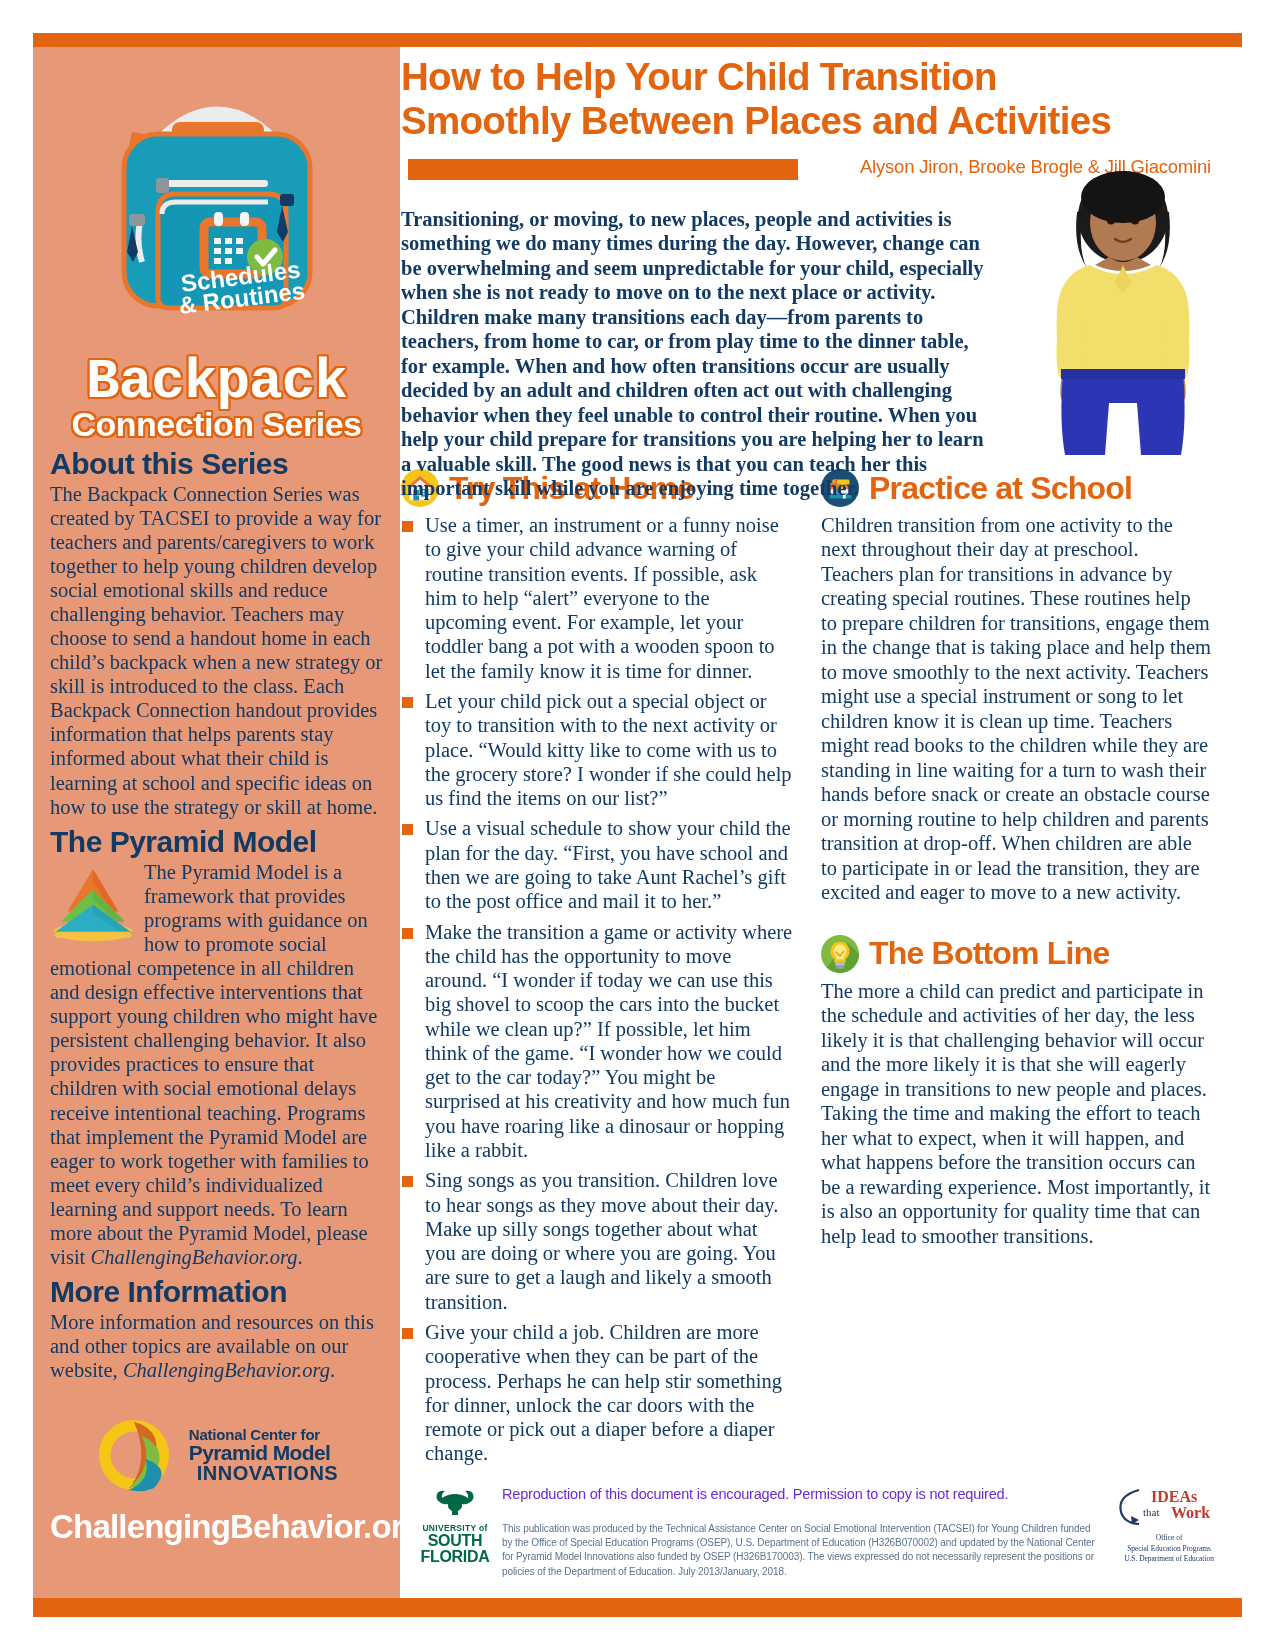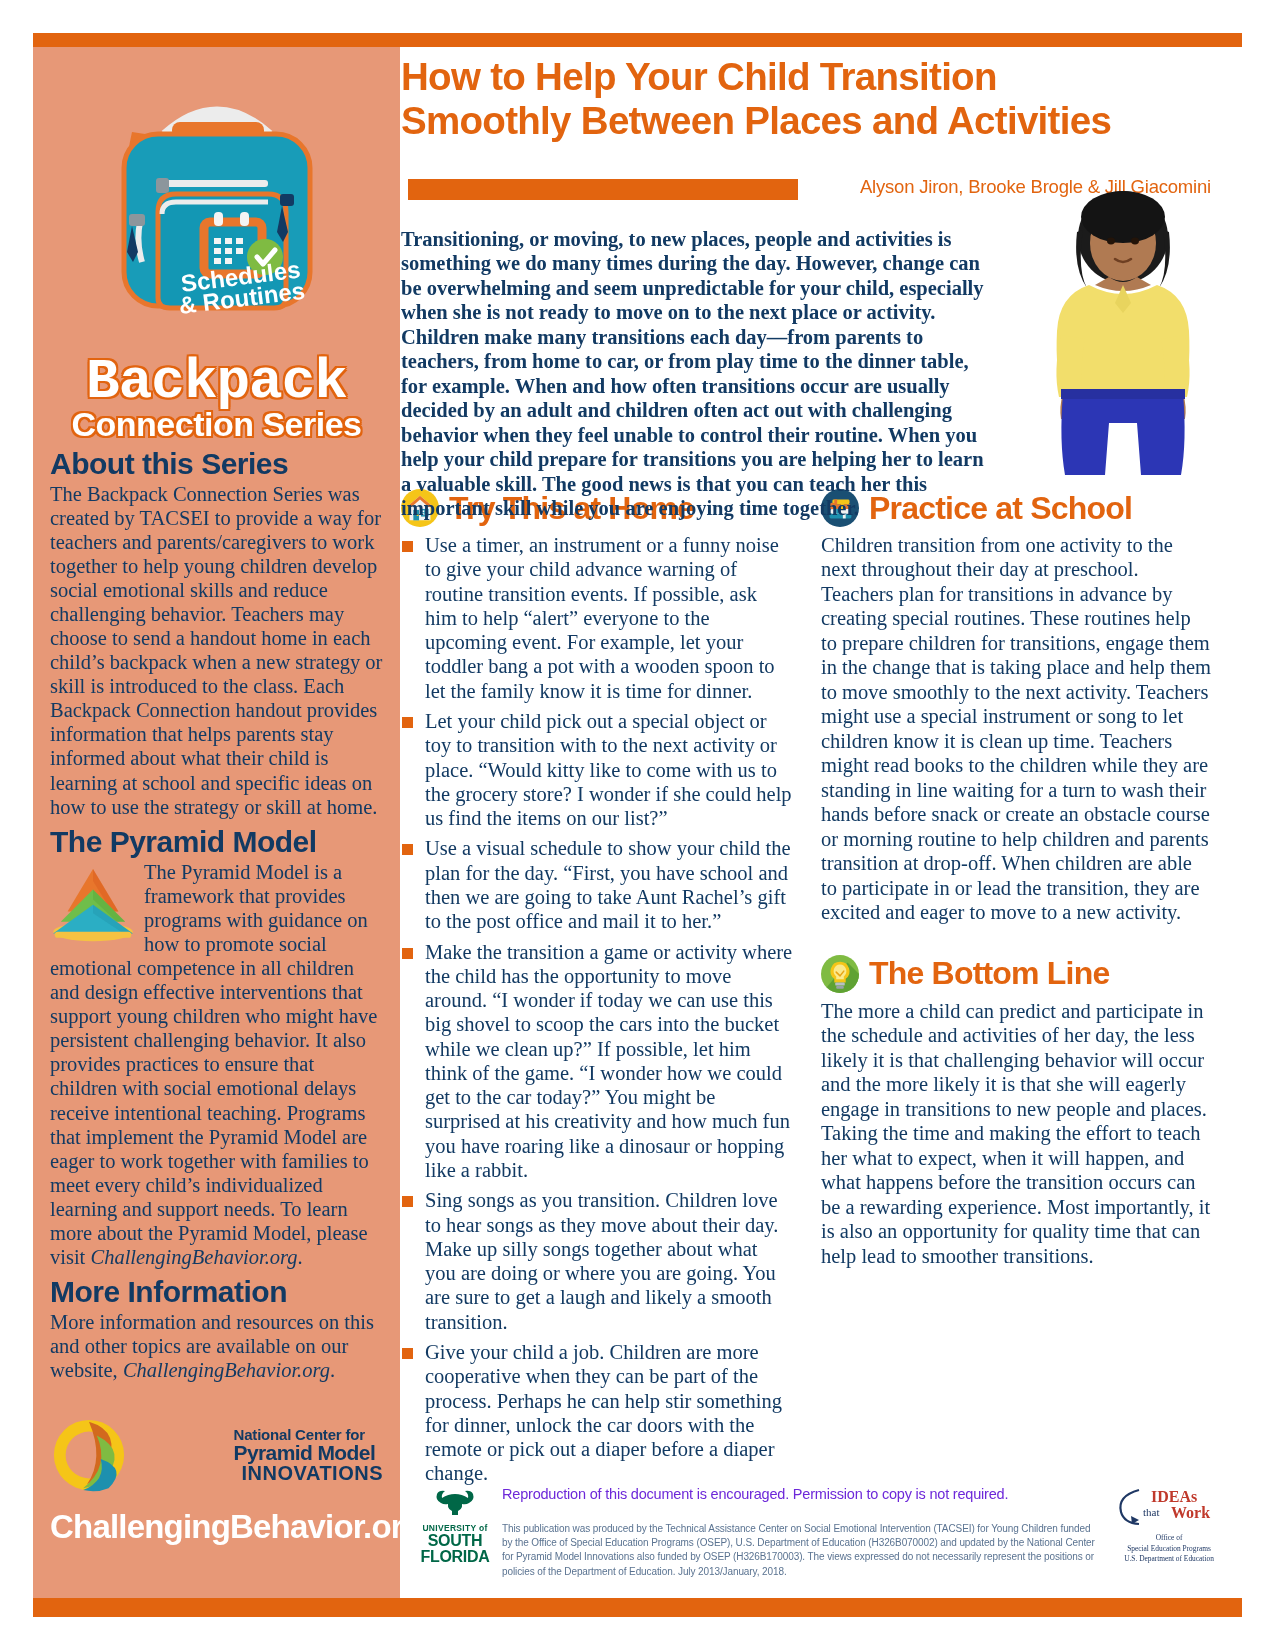--- a/index.html
+++ b/index.html
@@ -86,21 +86,21 @@
 
   .pyramid-float {
     float: left;
     width: 86px; height: 78px;
     margin: 4px 8px 0 0;
     shape-outside: margin-box;
   }
 
   
   .ncpmi-logo {
-    display: flex; align-items: center; justify-content: space-between;
+    display: flex; align-items: center; justify-content: center;
     gap: 16px; margin-top: 34px;
   }
   .ncpmi-words {
     font-family: "Liberation Sans", sans-serif;
     color: #123A63; line-height: 1.02;
   }
   .ncpmi-l1 { font-size: 15px; font-weight: bold; letter-spacing: -0.2px;}
   .ncpmi-l2 { font-size: 21px; font-weight: bold; letter-spacing: -0.6px;}
   .ncpmi-l3 { font-size: 20px; font-weight: bold; letter-spacing: 0.5px; margin-left: 8px;}
   .site-url {
@@ -120,21 +120,21 @@
   }
   .doc-title {
     font-family: "Liberation Sans", sans-serif;
     font-weight: bold;
     font-size: 38.5px;
     line-height: 1.13;
     color: #E2640F;
     letter-spacing: -0.7px;
   }
   .byline-row {
-    position: relative; margin-top: 34px; height: 26px;
+    position: relative; margin-top: 14px; height: 26px;
   }
   .byline-bar {
     position: absolute; left: 7px; top: 3px;
     width: 390px; height: 21px; background: #E2640F;
   }
   .byline-names {
     position: absolute; right: 0; top: 0;
     font-family: "Liberation Sans", sans-serif;
     font-size: 18.5px;
     color: #E2640F;

